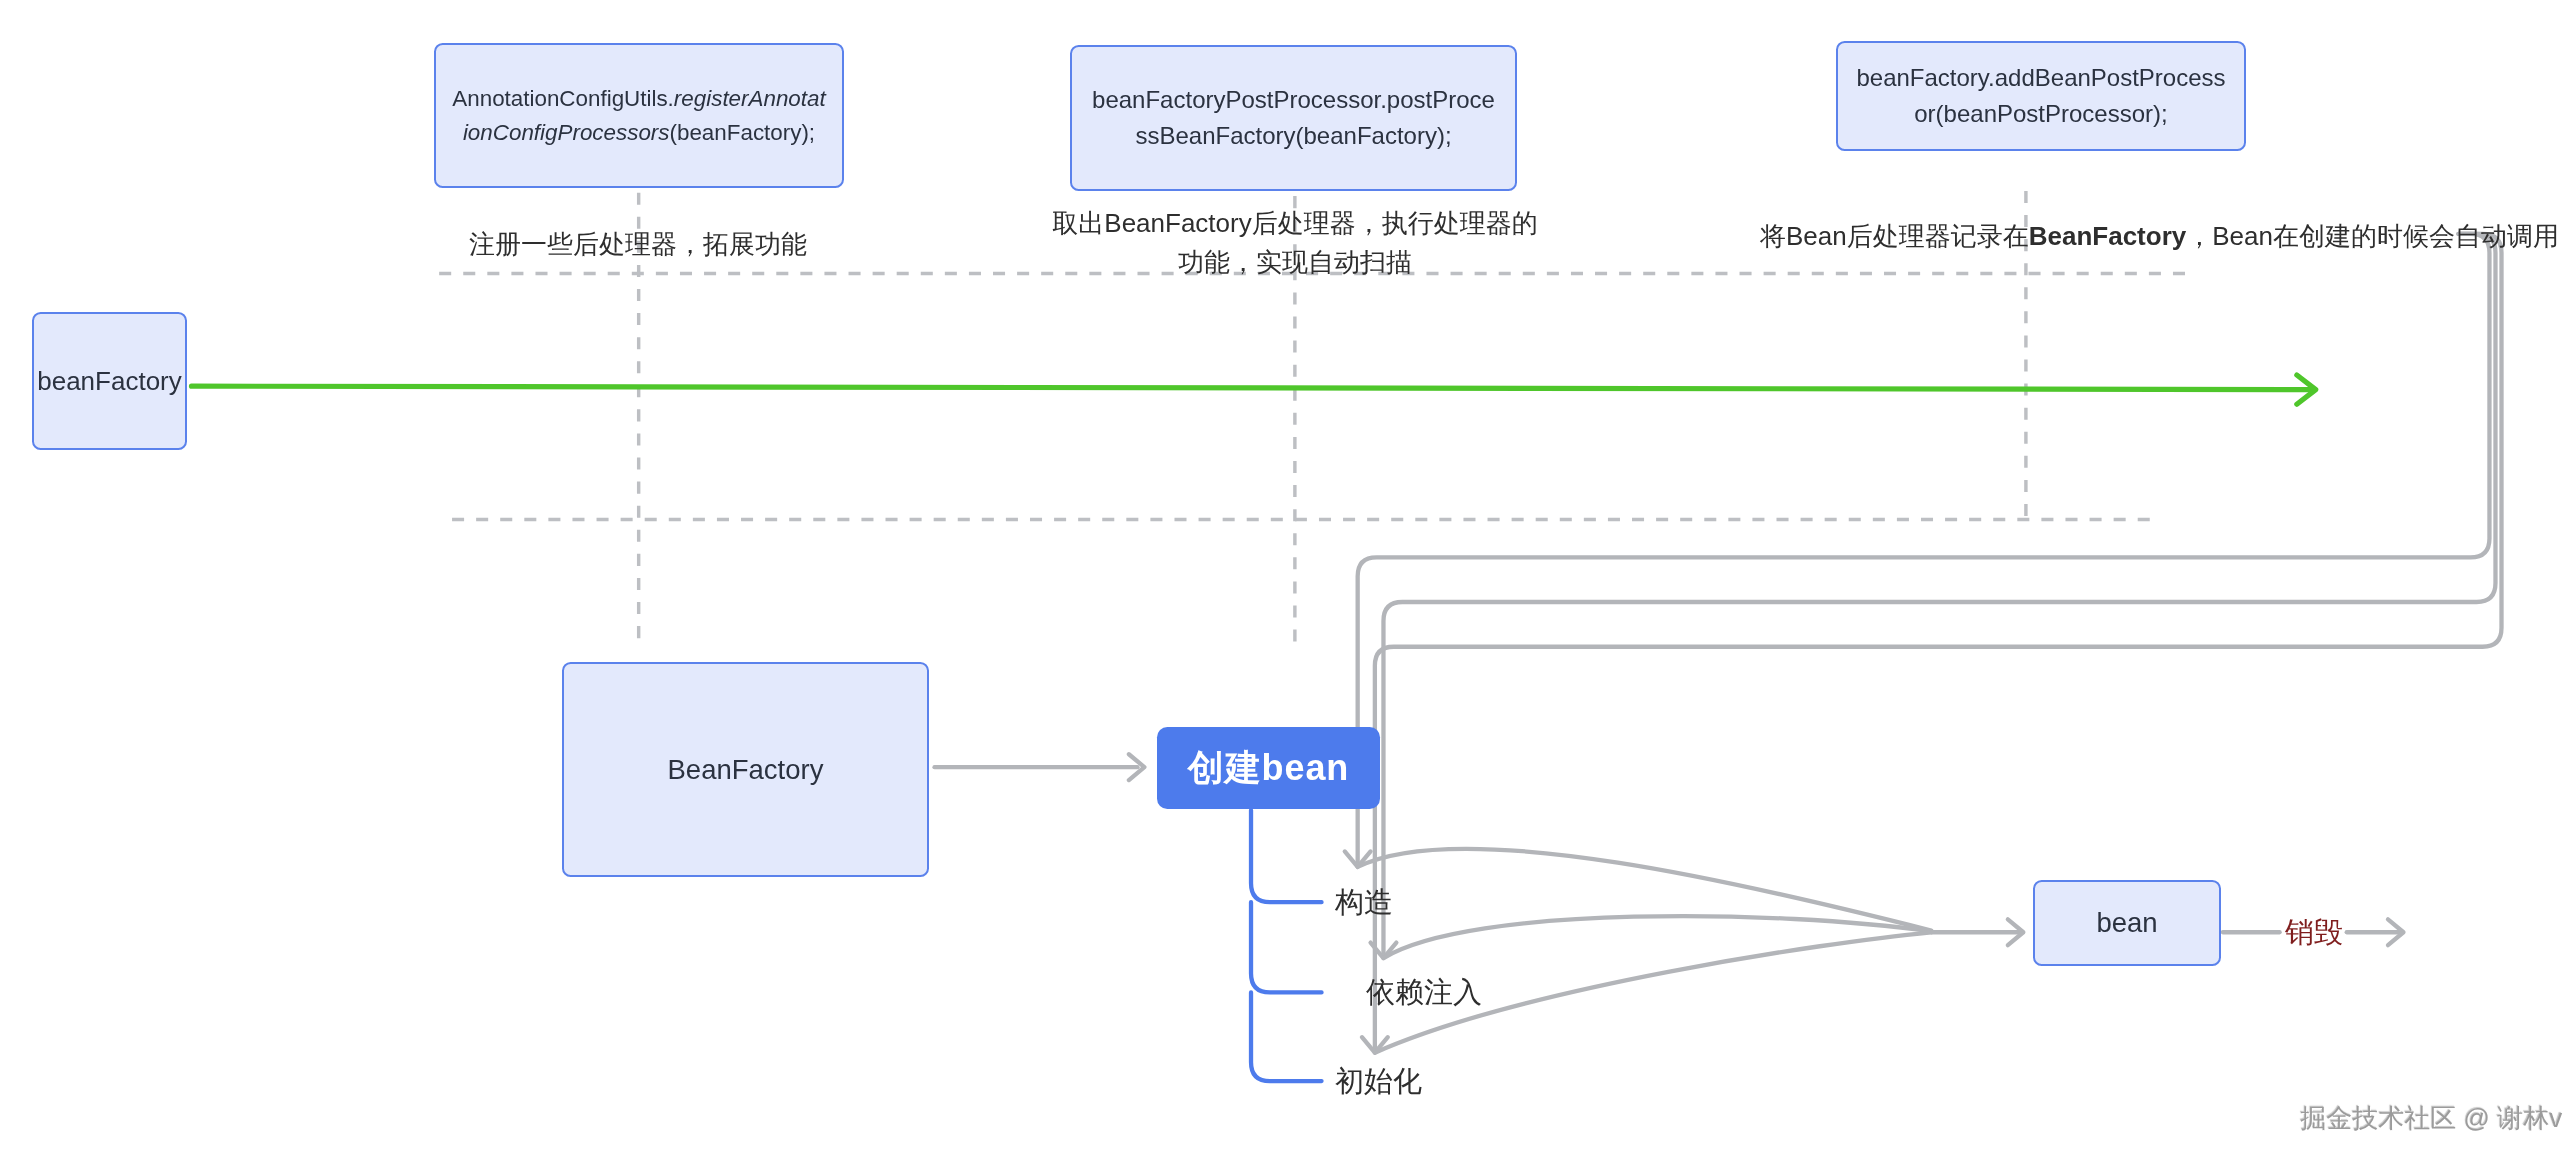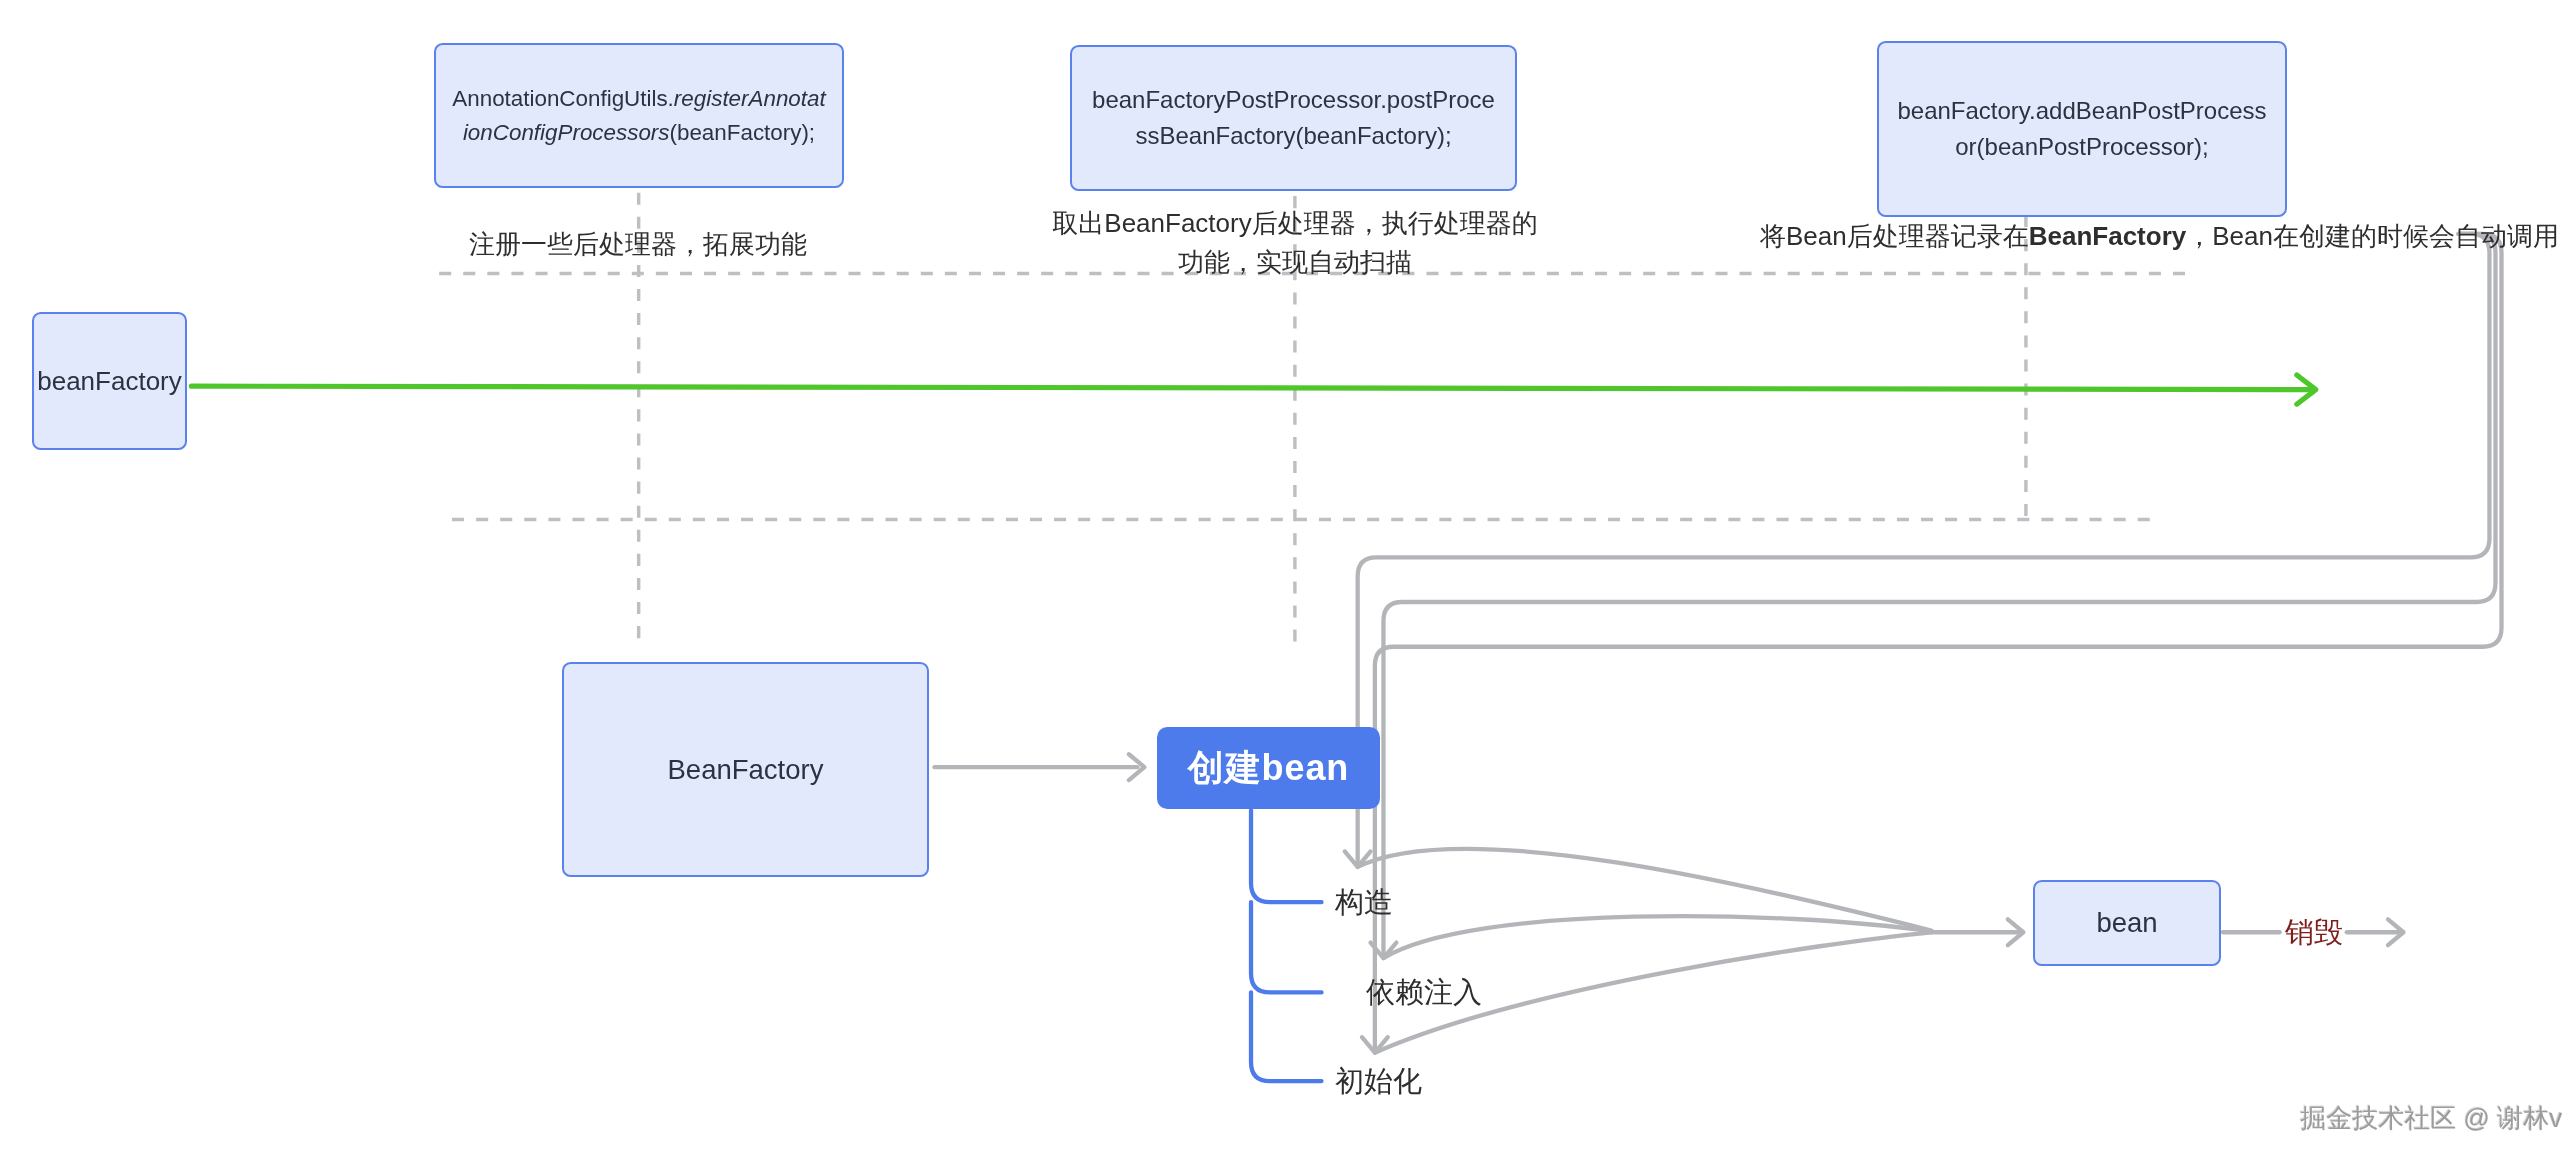--- a/index.html
+++ b/index.html
@@ -73,21 +73,21 @@
   </svg>
 
   <div class="node code code-sm" style="left:434px;top:43px;width:410px;height:145px;">
     <div><span>AnnotationConfigUtils.</span><i>registerAnnotationConfigProcessors</i><span>(beanFactory);</span></div>
   </div>
 
   <div class="node code" style="left:1070px;top:45px;width:447px;height:146px;align-items:center;">
     <div>beanFactoryPostProcessor.postProcessBeanFactory(beanFactory);</div>
   </div>
 
-  <div class="node code" style="left:1877px;top:41px;width:410px;height:176px;">
+  <div class="node code" style="left:1836px;top:41px;width:410px;height:110px;">
     <div>beanFactory.addBeanPostProcessor(beanPostProcessor);</div>
   </div>
 
   <div class="note note-center" style="left:638px;top:244px;">注册一些后处理器，拓展功能</div>
 
   <div class="note note-center" style="left:1295px;top:243px;">
     <div>取出BeanFactory后处理器，执行处理器的</div>
     <div>功能，实现自动扫描</div>
   </div>
 

